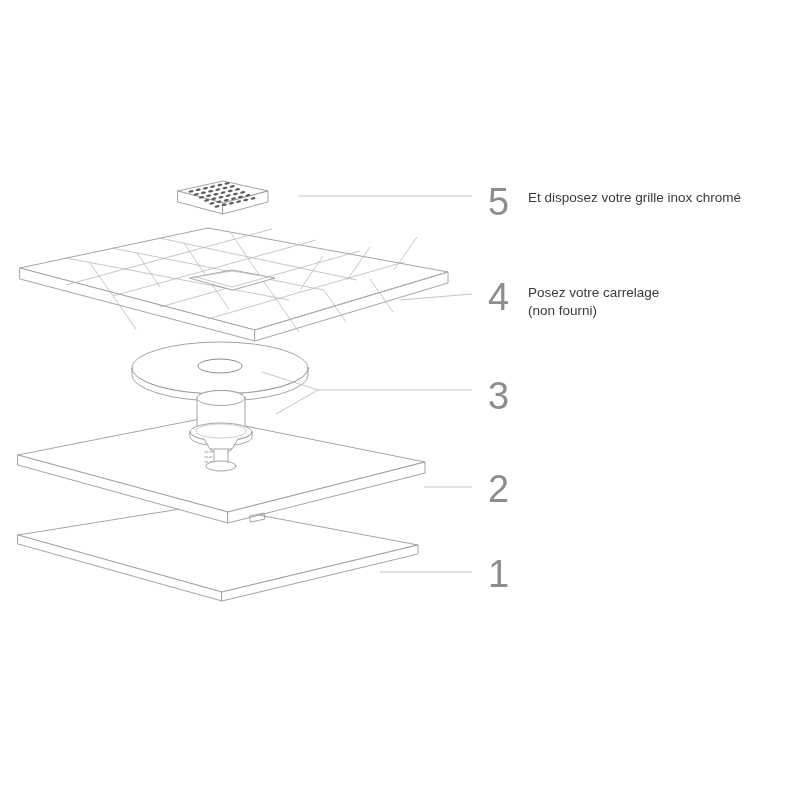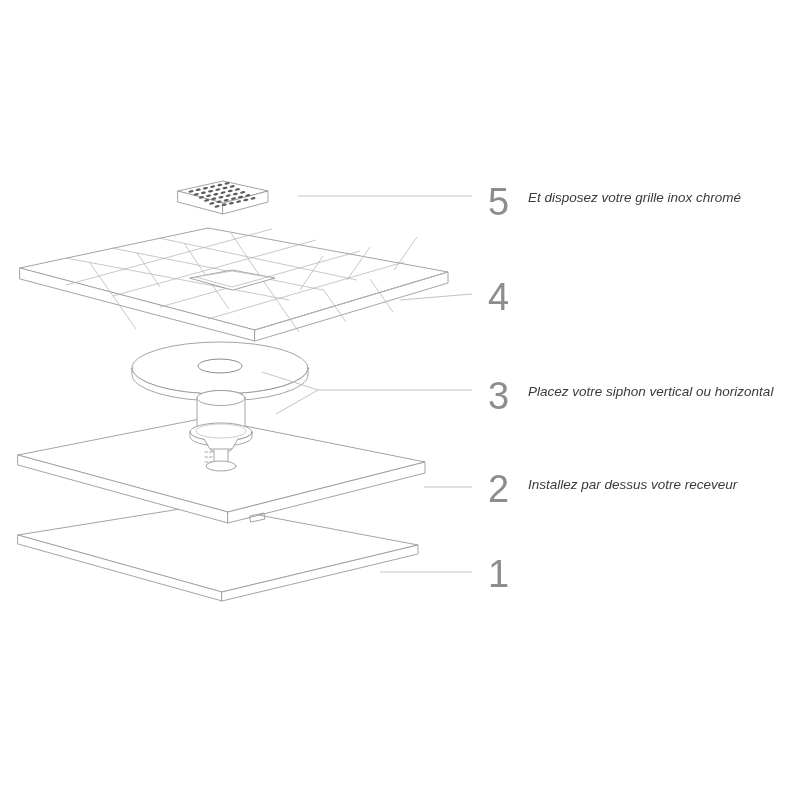--- a/index.html
+++ b/index.html
@@ -45,21 +45,20 @@
   }
   .callout-text {
     margin-left: 10px;
     padding-top: 6px;
   }
   .callout-line1 {
     font-size: 13.5px;
     color: #3a3a3a;
     line-height: 1.35;
     white-space: nowrap;
-    font-style: italic;
   }
   .callout-line2 {
     font-size: 13.5px;
     color: #3a3a3a;
     line-height: 1.35;
     white-space: nowrap;
   }
 </style>
 </head>
 <body>
@@ -220,33 +219,33 @@
 
   <div class="callout" style="left:488px; top:183px;">
     <div class="callout-number">5</div>
     <div class="callout-text">
       <div class="callout-line1">Et disposez votre grille inox chromé</div>
     </div>
   </div>
 
   <div class="callout" style="left:488px; top:278px;">
     <div class="callout-number">4</div>
+    <div class="callout-text">
+      <div class="callout-line1">Posez votre carrelage</div>
+      <div class="callout-line2">(non fourni)</div>
+    </div>
   </div>
 
   <div class="callout" style="left:488px; top:377px;">
     <div class="callout-number">3</div>
     <div class="callout-text">
-      <div class="callout-line1">Placez votre siphon vertical ou horizontal</div>
     </div>
   </div>
 
   <div class="callout" style="left:488px; top:470px;">
     <div class="callout-number">2</div>
-    <div class="callout-text">
-      <div class="callout-line1">Installez par dessus votre receveur</div>
-    </div>
   </div>
 
   <div class="callout" style="left:488px; top:555px;">
     <div class="callout-number">1</div>
   </div>
 
 </div>
 
 </body></html>

